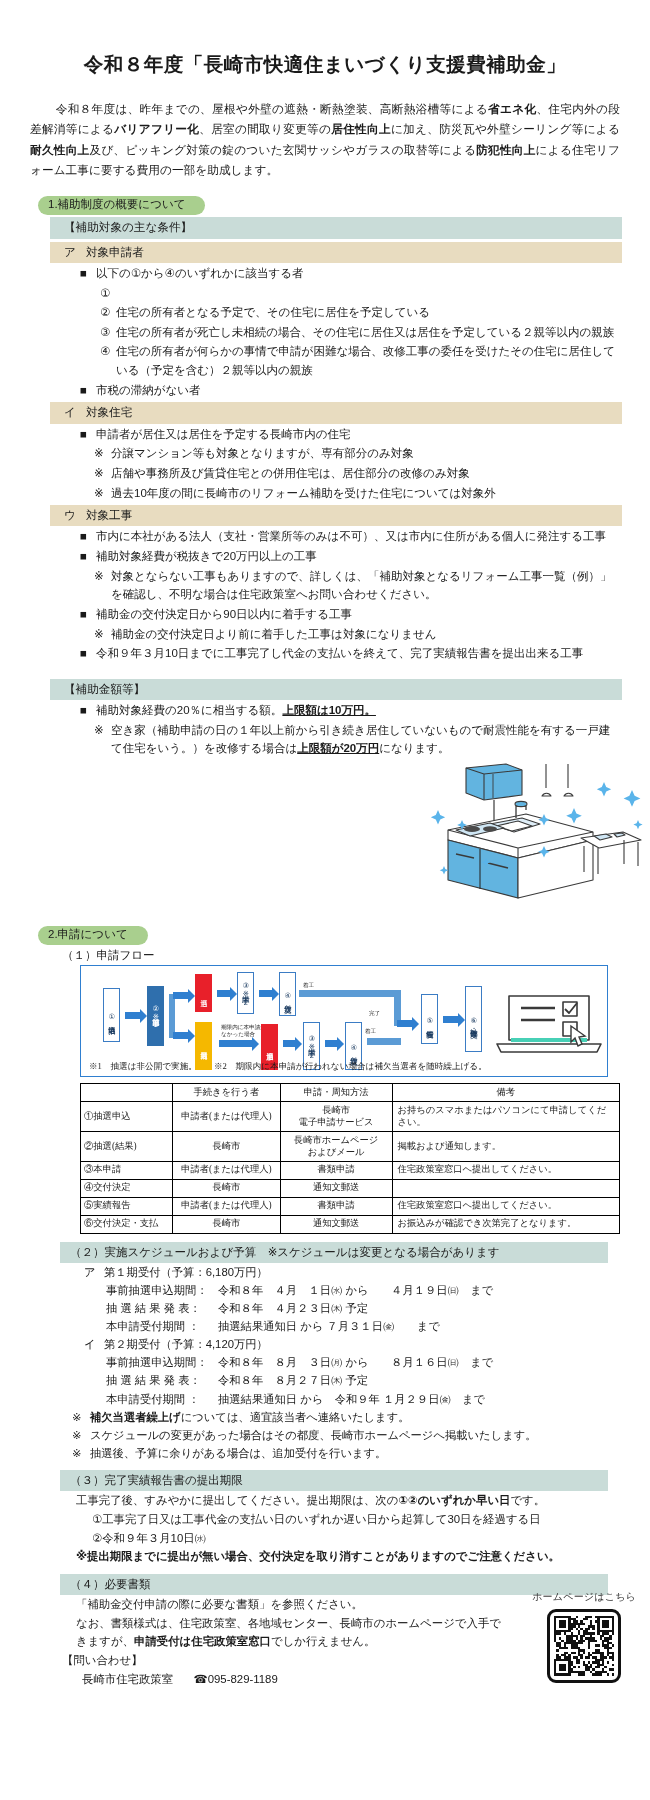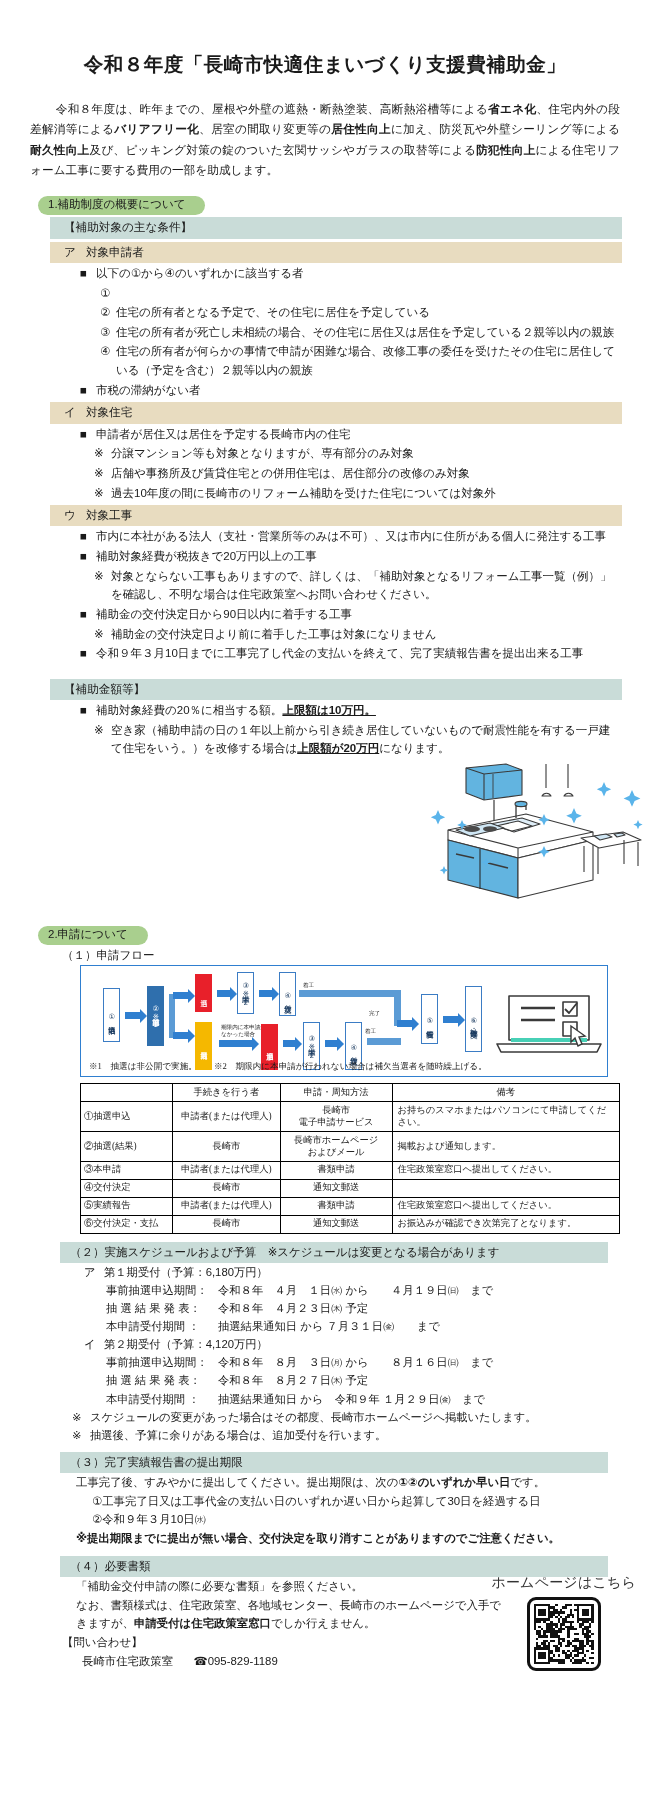--- a/index.html
+++ b/index.html
@@ -182,21 +182,21 @@
   .sched .ind { padding-left: 22px; }
   .sched .lblw { display:inline-block; width: 112px; }
   .notes { padding-left: 44px; font-size: 11.3px; line-height: 1.6; }
   .notes .mk { display:inline-block; width:18px; }
 
   .para { padding-left: 48px; font-size: 11.4px; line-height: 1.63; }
   .para .ind1 { padding-left: 16px; display:block; }
 
   
   .qr-wrap { position: absolute; right: 32px; }
-  .qr-cap { font-size: 14px; text-align:left; color:#333; letter-spacing:.2px;}
+  .qr-cap { font-size: 10px; text-align:left; color:#333; letter-spacing:.2px;}
   .qr-img {
     width: 74px; height: 74px; margin: 3px auto 0 auto;
     border: 3px solid #111;
     border-radius: 9px;
     padding: 4px;
     background: #fff;
   }
   .qr-grid { width:100%; height:100%; display:grid; }
   .qr-grid i { display:block; }
 
@@ -487,20 +487,21 @@
       <div class="ind"><span class="lblw">抽 選 結 果 発 表：</span><span>令和８年　４月２３日㈭ 予定</span></div>
       <div class="ind"><span class="lblw">本申請受付期間 ：</span><span>抽選結果通知日 から ７月３１日㈮　　まで</span></div>
     </div>
     <div class="sched">
       <div><span class="kana">イ</span><span>第２期受付（予算：4,120万円）</span></div>
       <div class="ind"><span class="lblw">事前抽選申込期間：</span><span>令和８年　８月　３日㈪ から　　８月１６日㈰　まで</span></div>
       <div class="ind"><span class="lblw">抽 選 結 果 発 表：</span><span>令和８年　８月２７日㈭ 予定</span></div>
       <div class="ind"><span class="lblw">本申請受付期間 ：</span><span>抽選結果通知日 から　令和９年 １月２９日㈮　まで</span></div>
     </div>
     <div class="notes" id="sched-notes">
+        <div><span class="mk">※</span><span><b class="bold">補欠当選者繰上げ</b>については、適宜該当者へ連絡いたします。</span></div>
         <div><span class="mk">※</span><span>スケジュールの変更があった場合はその都度、長崎市ホームページへ掲載いたします。</span></div>
         <div><span class="mk">※</span><span>抽選後、予算に余りがある場合は、追加受付を行います。</span></div>
       </div>
 
     
     <div class="band-teal2">（３）完了実績報告書の提出期限</div>
     <div class="para">
       <div id="report-lead">工事完了後、すみやかに提出してください。提出期限は、次の<b class="bold">①②のいずれか早い日</b>です。</div>
       <span class="ind1">①工事完了日又は工事代金の支払い日のいずれか遅い日から起算して30日を経過する日</span>
       <span class="ind1">②令和９年３月10日㈬</span>

